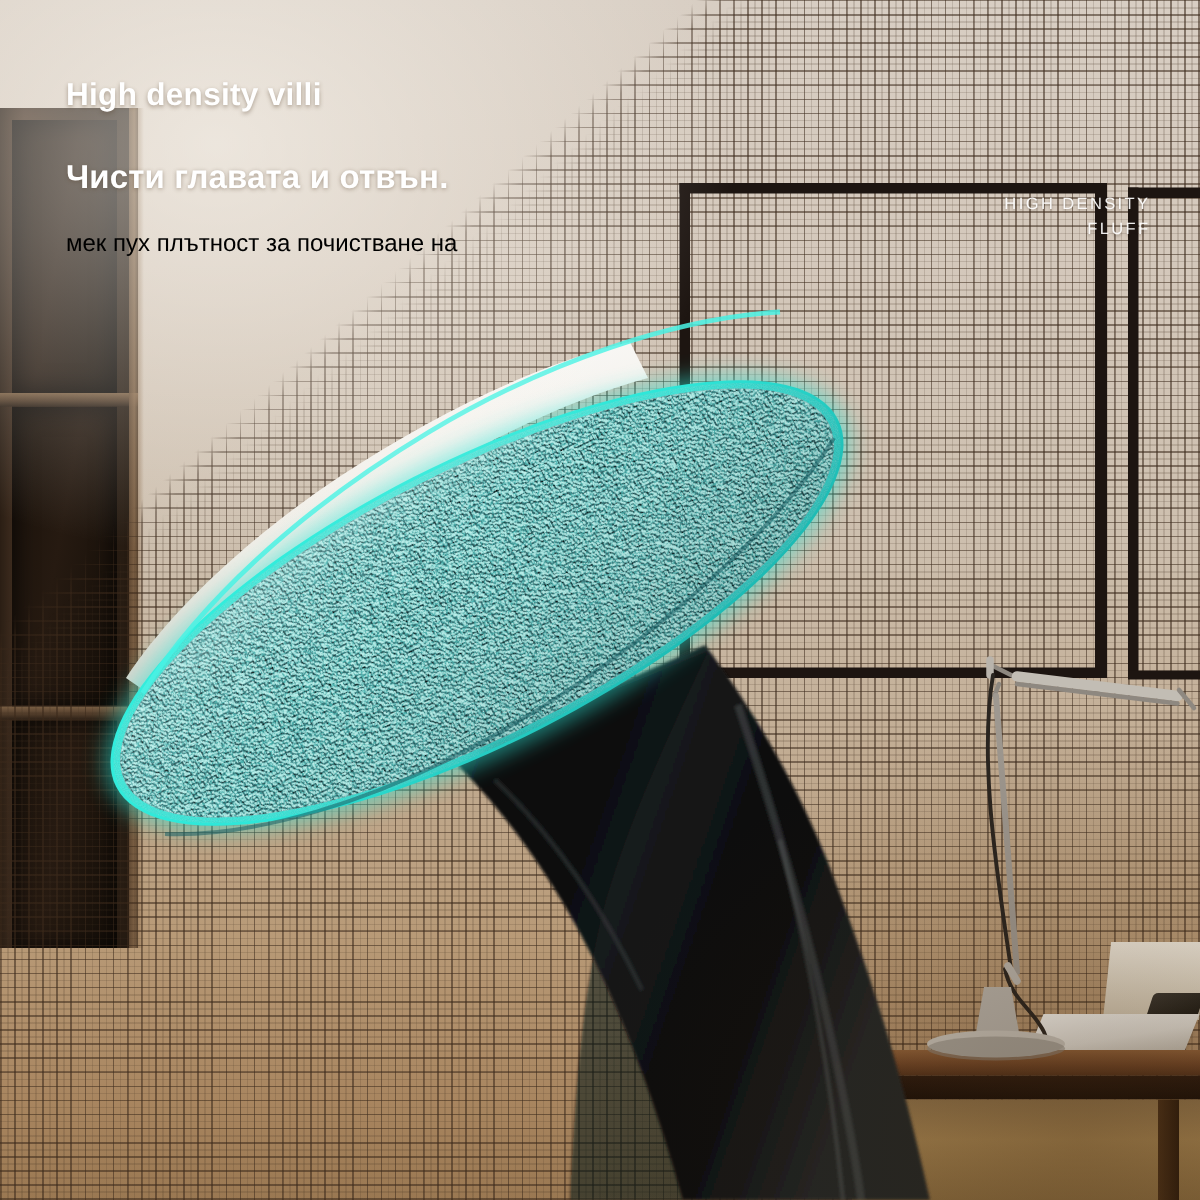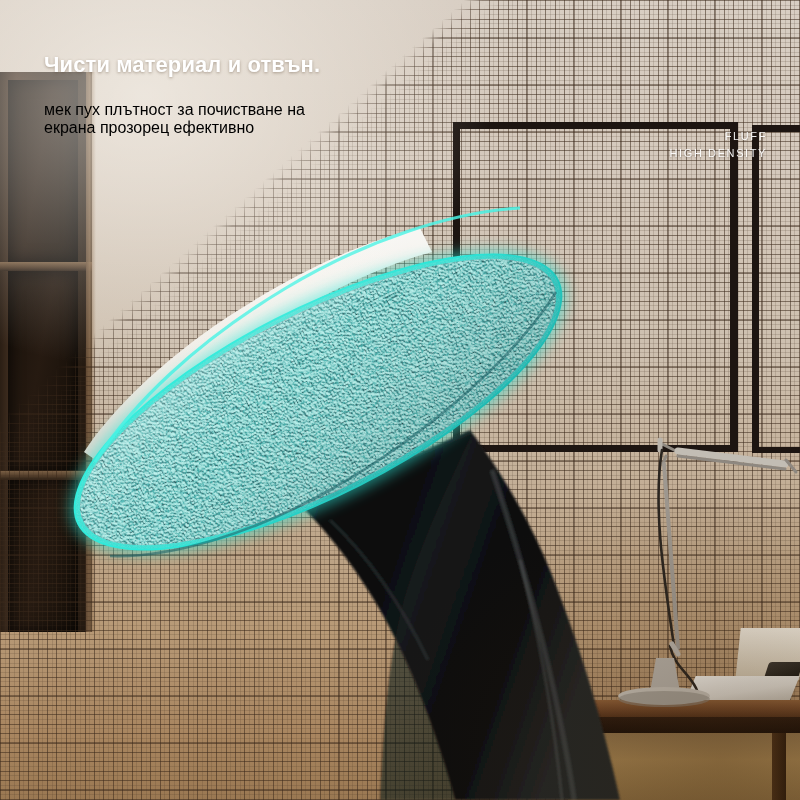--- a/index.html
+++ b/index.html
@@ -321,26 +321,26 @@
 
       <path d="M95 462 C132 404 196 342 286 288 C366 240 452 212 520 208" stroke="#49f2e4" stroke-width="3.2" fill="none" opacity=".85"></path>
 
       <path d="M556 292 C520 350 436 430 330 490 C248 536 168 558 110 556" stroke="#1a5d63" stroke-width="2.6" fill="none" opacity=".55"></path>
     </g>
   </svg>
 
   <div class="layer" id="wall-light" style="pointer-events:none;"></div>
 
   <div id="copy">
-    <h2 id="headline-bg">Чисти материал и отвън.</h2>
+    <h1 id="headline-en">High density villi</h1>
+    <h2 id="headline-bg">Чисти главата и отвън.</h2>
     <p id="subcopy">
       </p>
       <div>мек пух плътност за почистване на</div>
-      <div>екрана прозорец ефективно</div>
     <p></p>
   </div>
 
   <div id="watermark">
+    <div>HIGH DENSITY</div>
     <div>FLUFF</div>
-    <div>HIGH DENSITY</div>
   </div>
 
 </div>
 
 </body></html>

